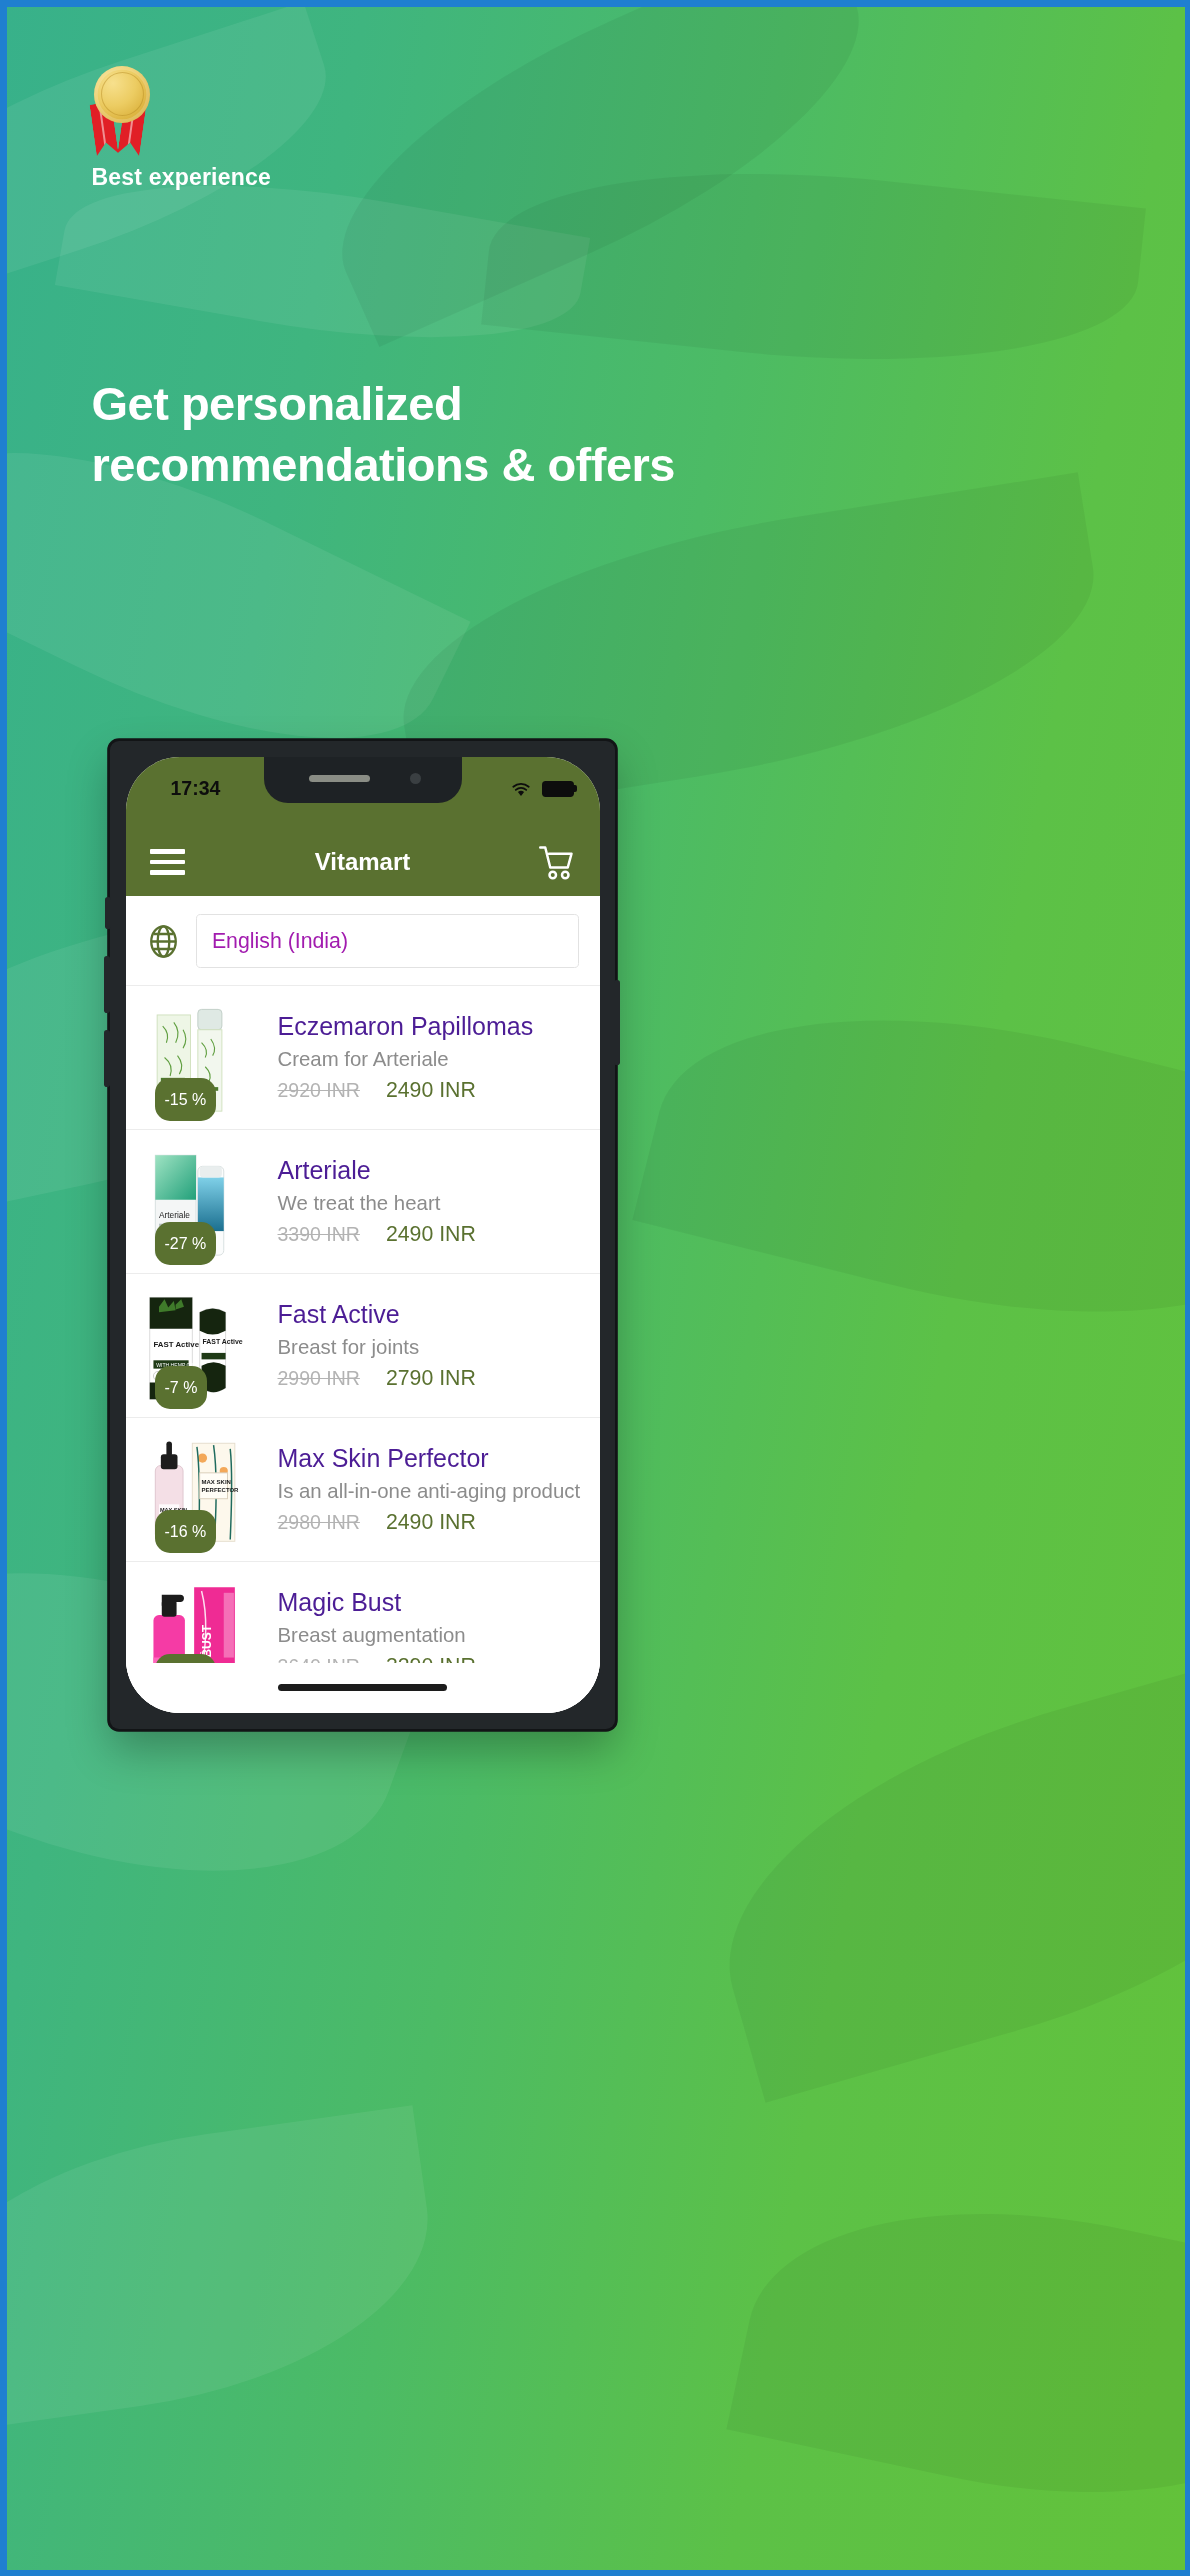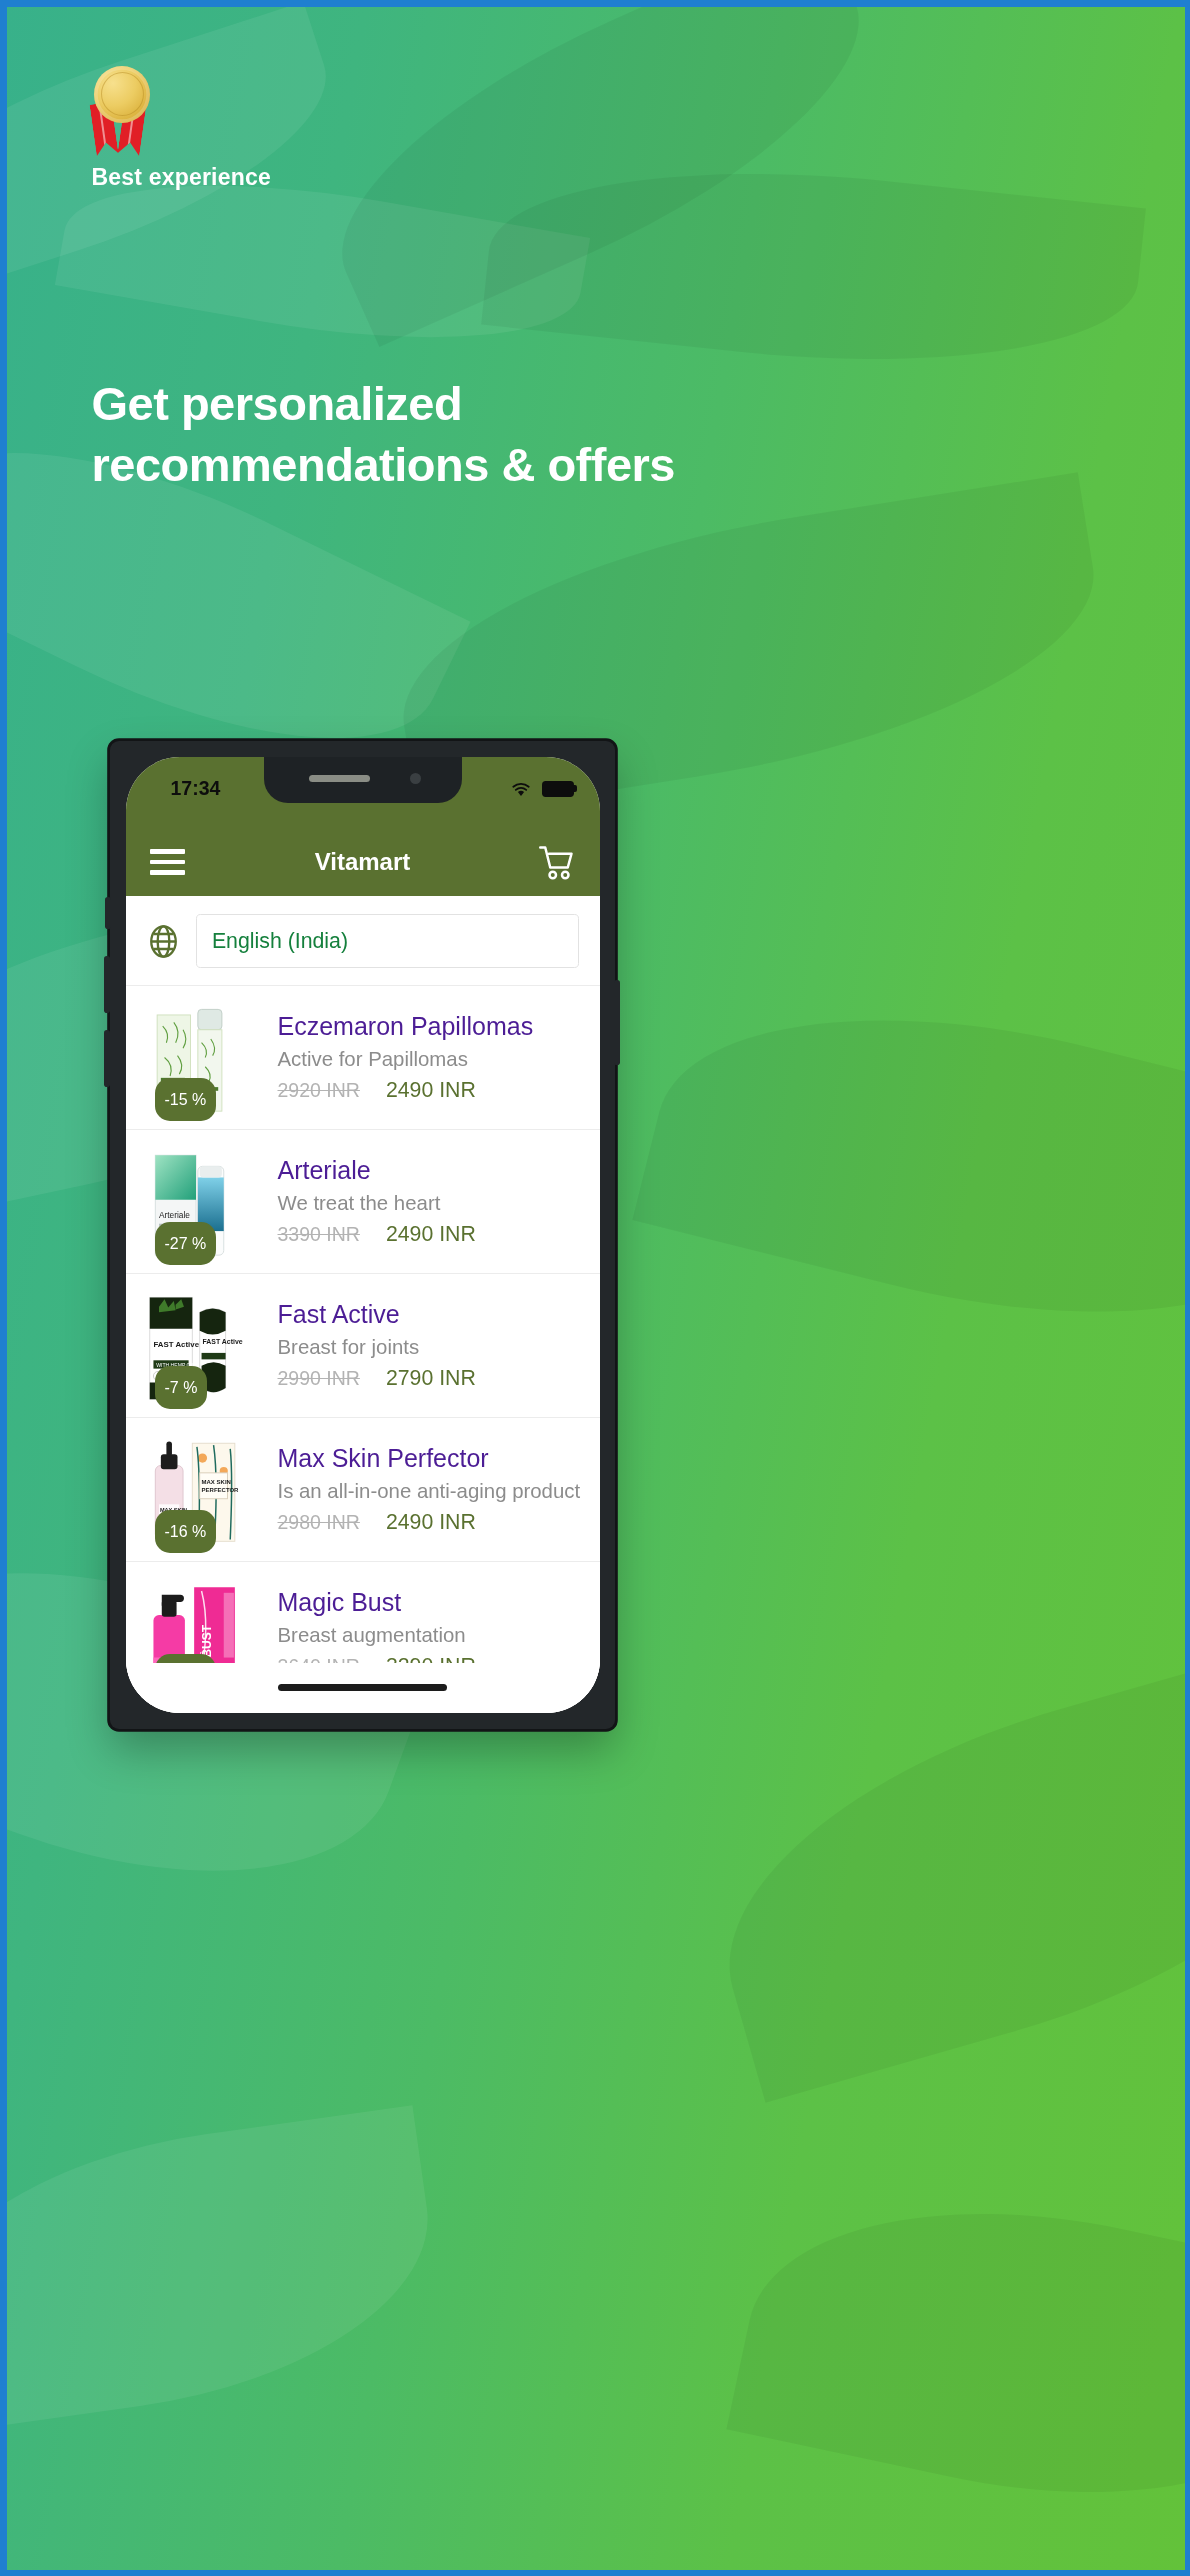--- a/index.html
+++ b/index.html
@@ -189,21 +189,21 @@
   .globe { width: 35px; height: 35px; flex: 0 0 35px; }
   .lang-input {
     flex:1;
     height: 54px;
     border: 0.9px solid #e2e2e2;
     border-radius: 4.6px;
     background:#fff;
     display:flex; align-items:center;
     padding: 8px 15px;
     font-size: 21.3px;
-    color:#15803d;
+    color:#a21caf;
     font-family: "Liberation Sans", sans-serif;
   }
 
   .product {
     display: flex;
     align-items: center;
     border-top: 0.9px solid #ececec;
     padding: 13px 16.7px 13px 13px;
     min-height: 137px;
     background: #fff;
@@ -362,21 +362,21 @@
                   <path d="M62 44 q8 8 4 16"></path>
                     <path d="M72 40 q7 10 2 18"></path>
                     <path d="M66 70 q8 8 4 16"></path>
                 </g>
                 <rect x="62" y="92" width="18" height="4" fill="#4d7a2e"></rect>
               </svg>
               <div class="disc">-15 %</div>
             </div>
             <div class="info">
               <div class="p-name">Eczemaron Papillomas</div>
-              <div class="p-desc">Active for Papillomas</div>
+              <div class="p-desc">Cream for Arteriale</div>
               <div class="p-prices">
                 <span class="p-old">2920 INR</span>
                 <span class="p-new">2490 INR</span>
               </div>
             </div>
           </div>
 
           <div class="product">
             <div class="thumb">
               <svg class="art" viewBox="0 0 112 120">

